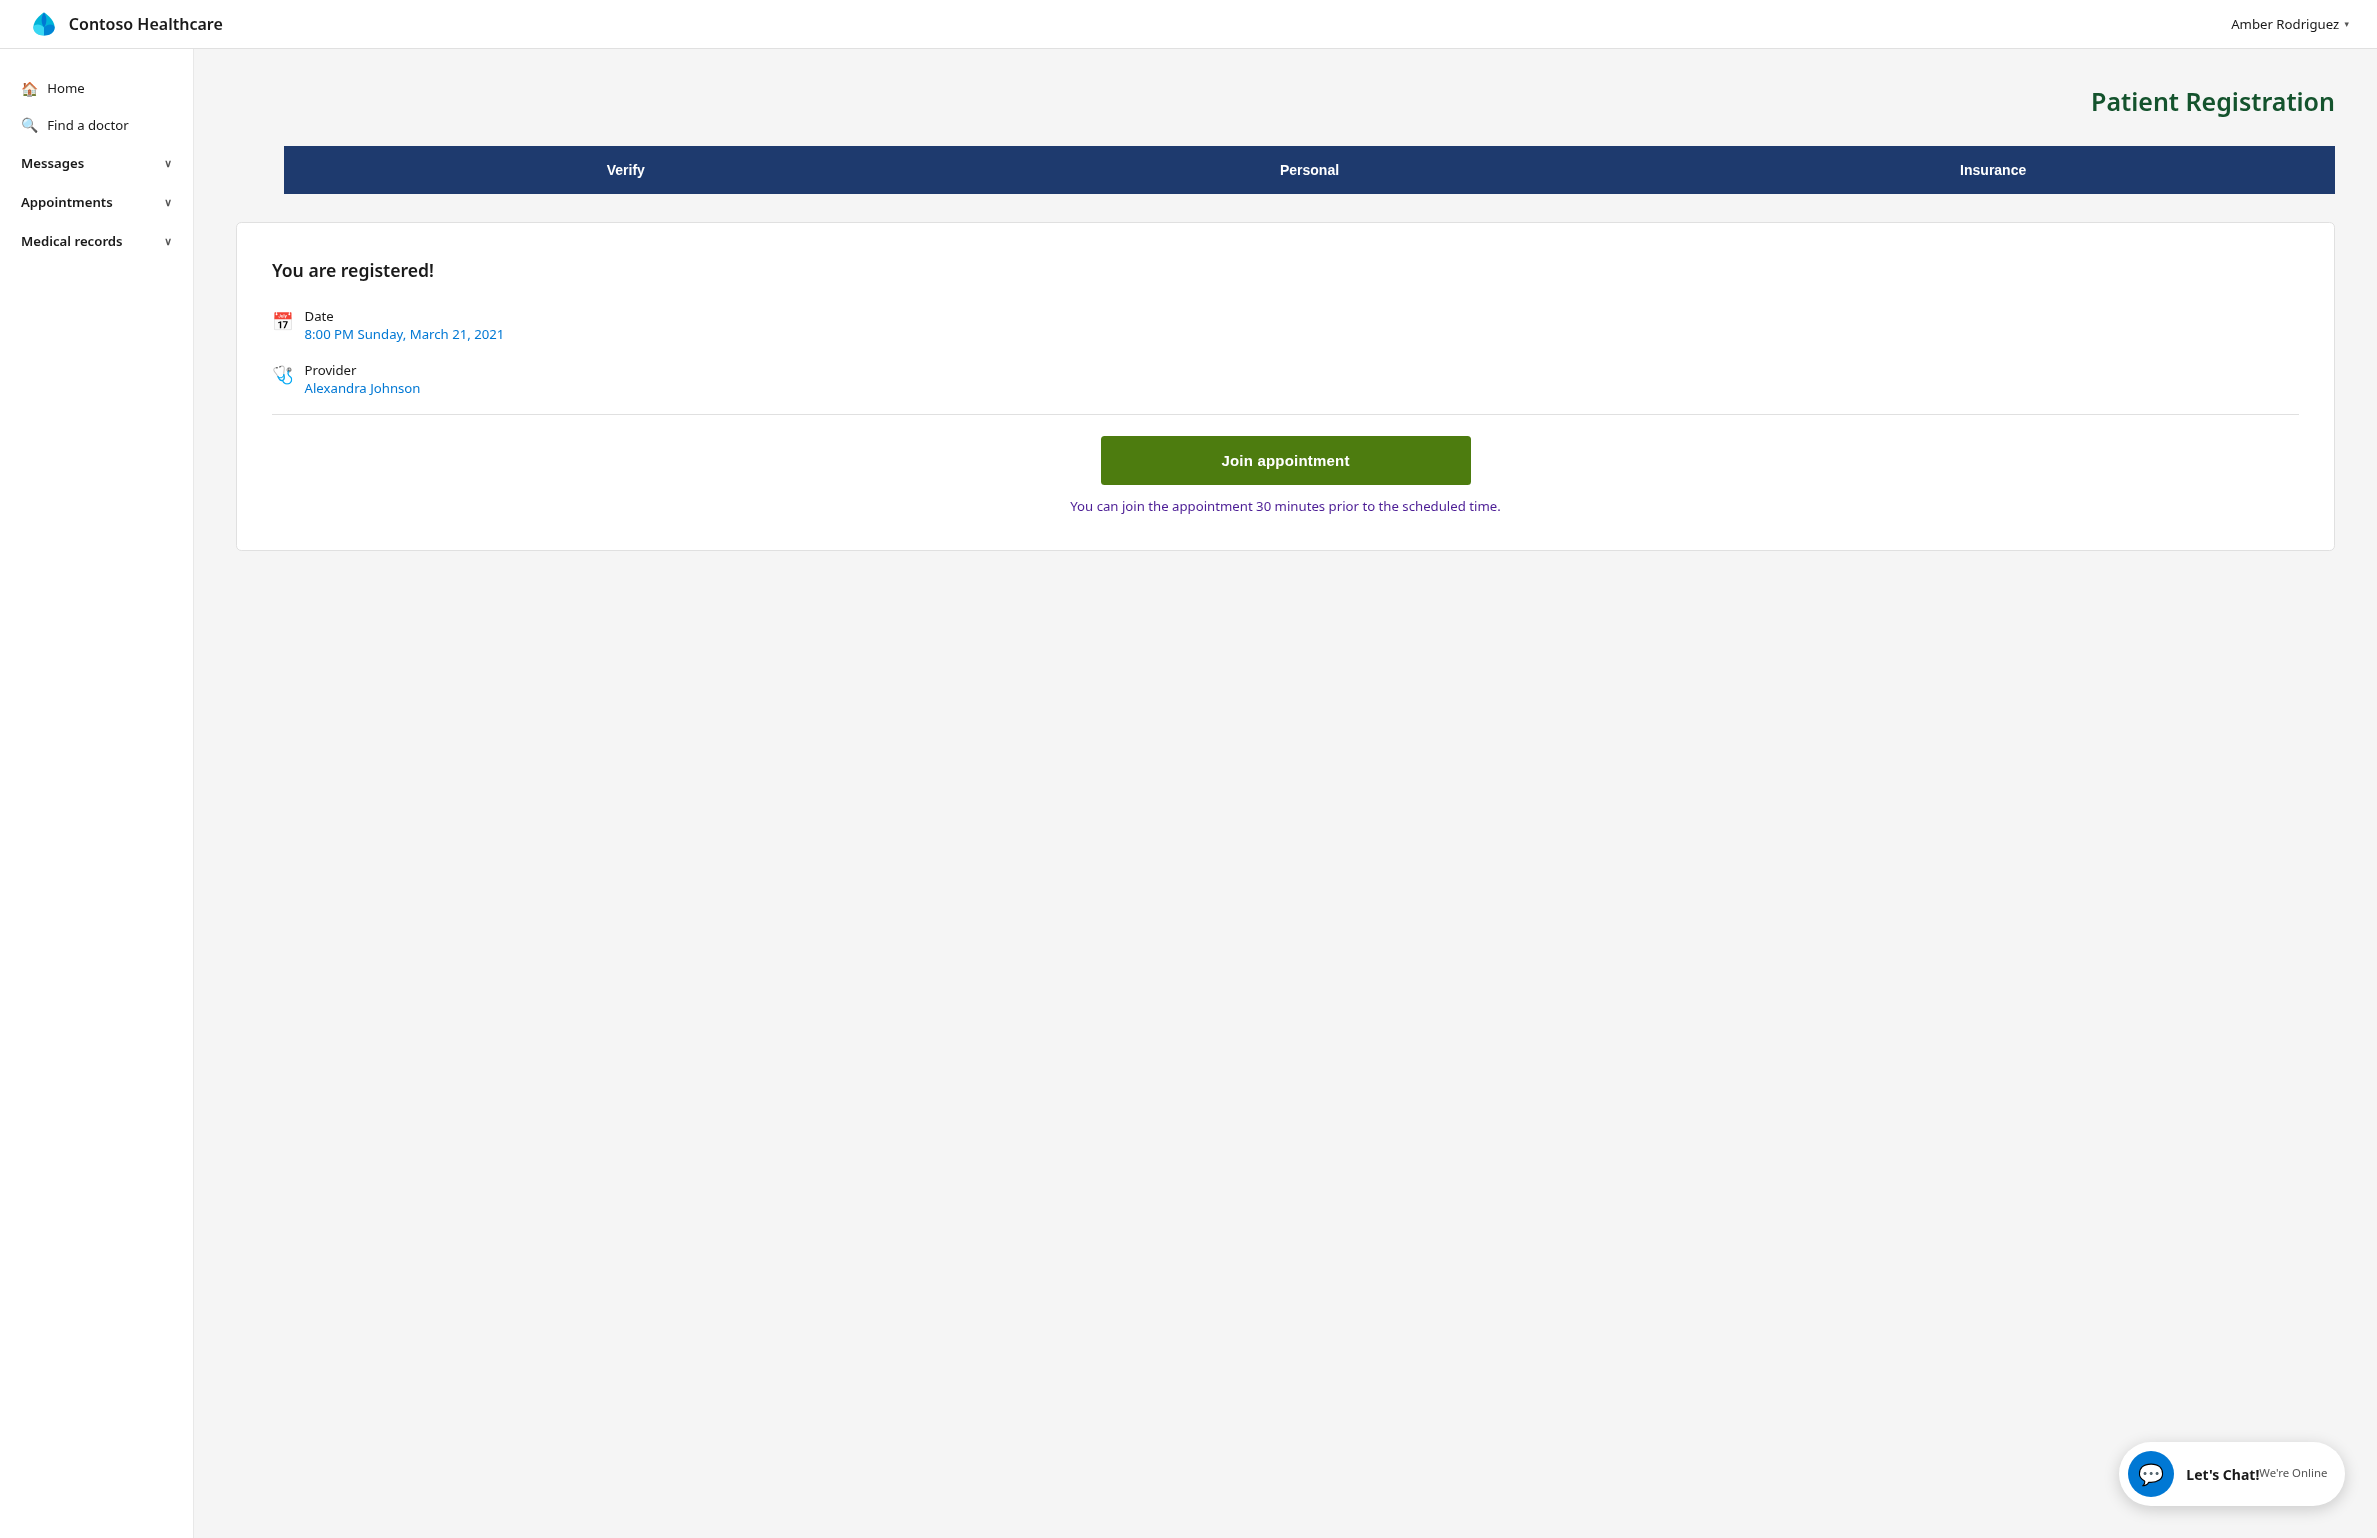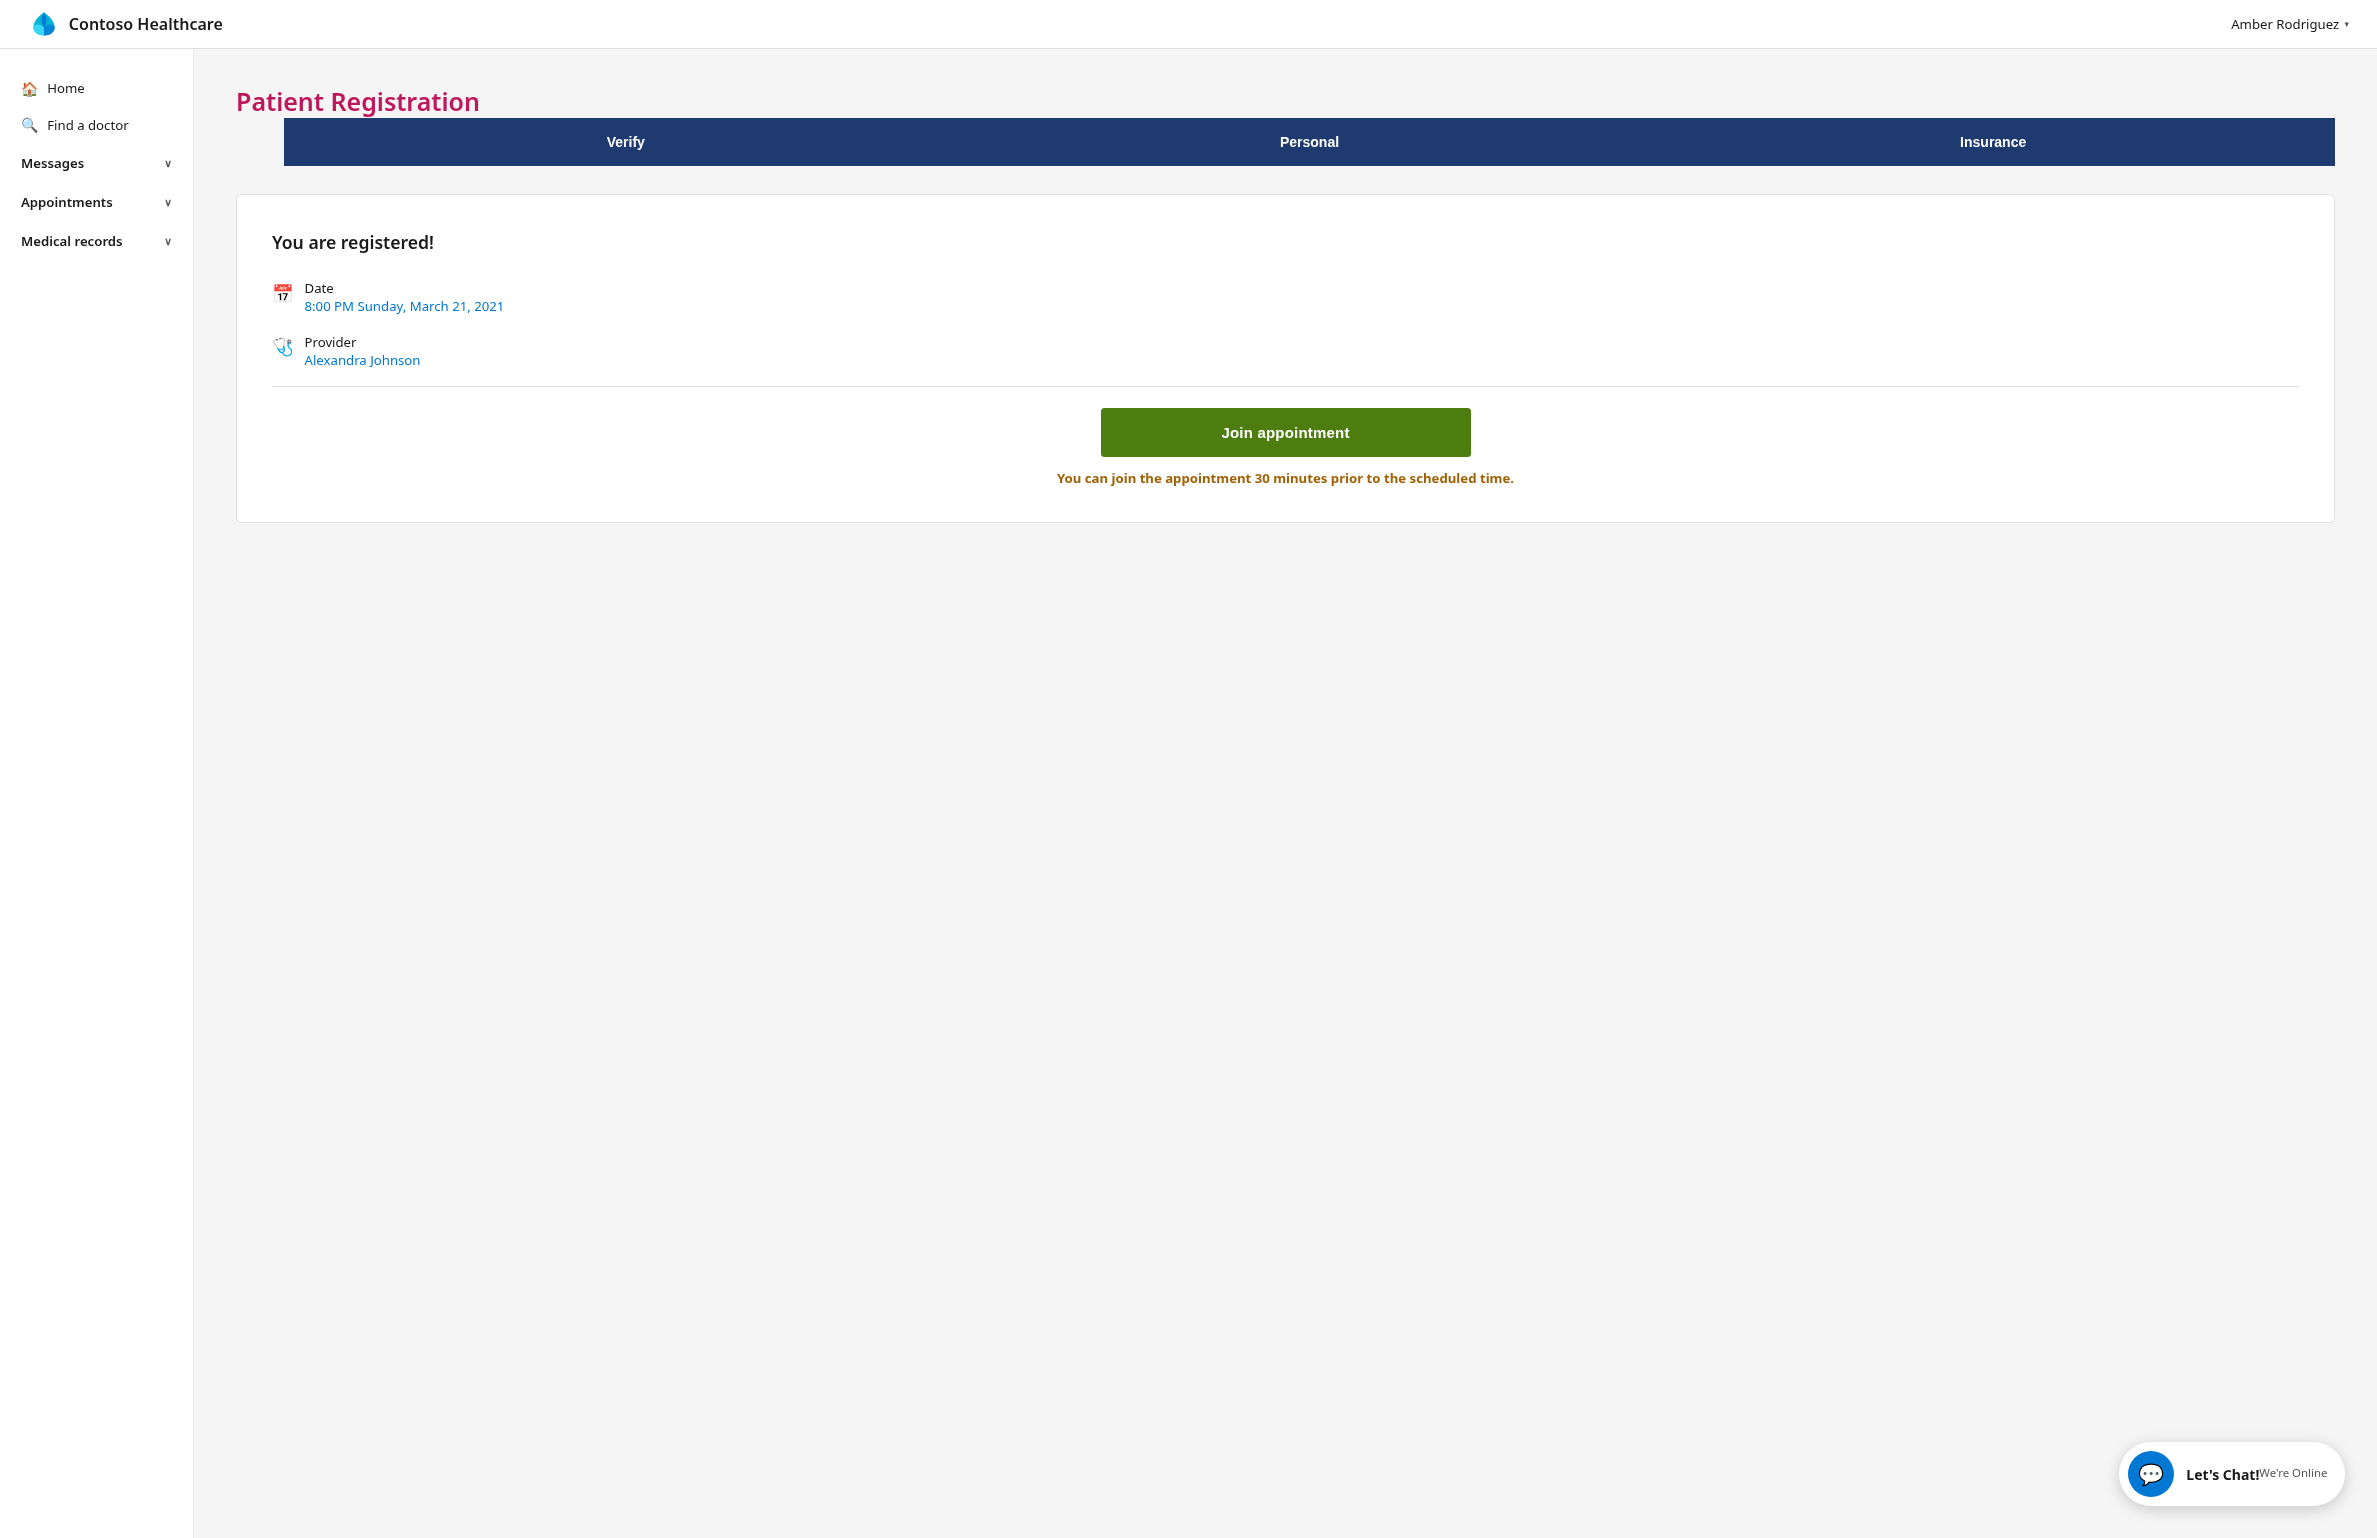--- a/index.html
+++ b/index.html
@@ -88,21 +88,23 @@
 
     
     .main {
       flex: 1;
       background: #f5f5f5;
       padding: 35px 42px;
     }
     .page-title {
       font-size: 25px;
       font-weight: 600;
-      color: #be185d;
+      color: #14532d;
+      margin-bottom: 28px;
+      text-align: right;
     }
 
     
     .wizard-steps {
       display: flex;
       gap: 0;
       margin-bottom: 28px;
       padding-left: 48px;
     }
     .wizard-step {
@@ -183,22 +185,21 @@
       border-radius: 3.5px;
       padding: 16px 0;
       width: 370px;
       font-size: 15px;
       font-weight: 600;
       cursor: pointer;
       letter-spacing: 0.2px;
     }
     .join-note {
       font-size: 13.2px;
-      color: #a16207;
-      font-weight: bold;
+      color: #4c1d95;
     }
 
     
     .chat-bubble {
       position: fixed;
       bottom: 32px;
       right: 32px;
       display: flex;
       align-items: center;
       gap: 12.3px;

